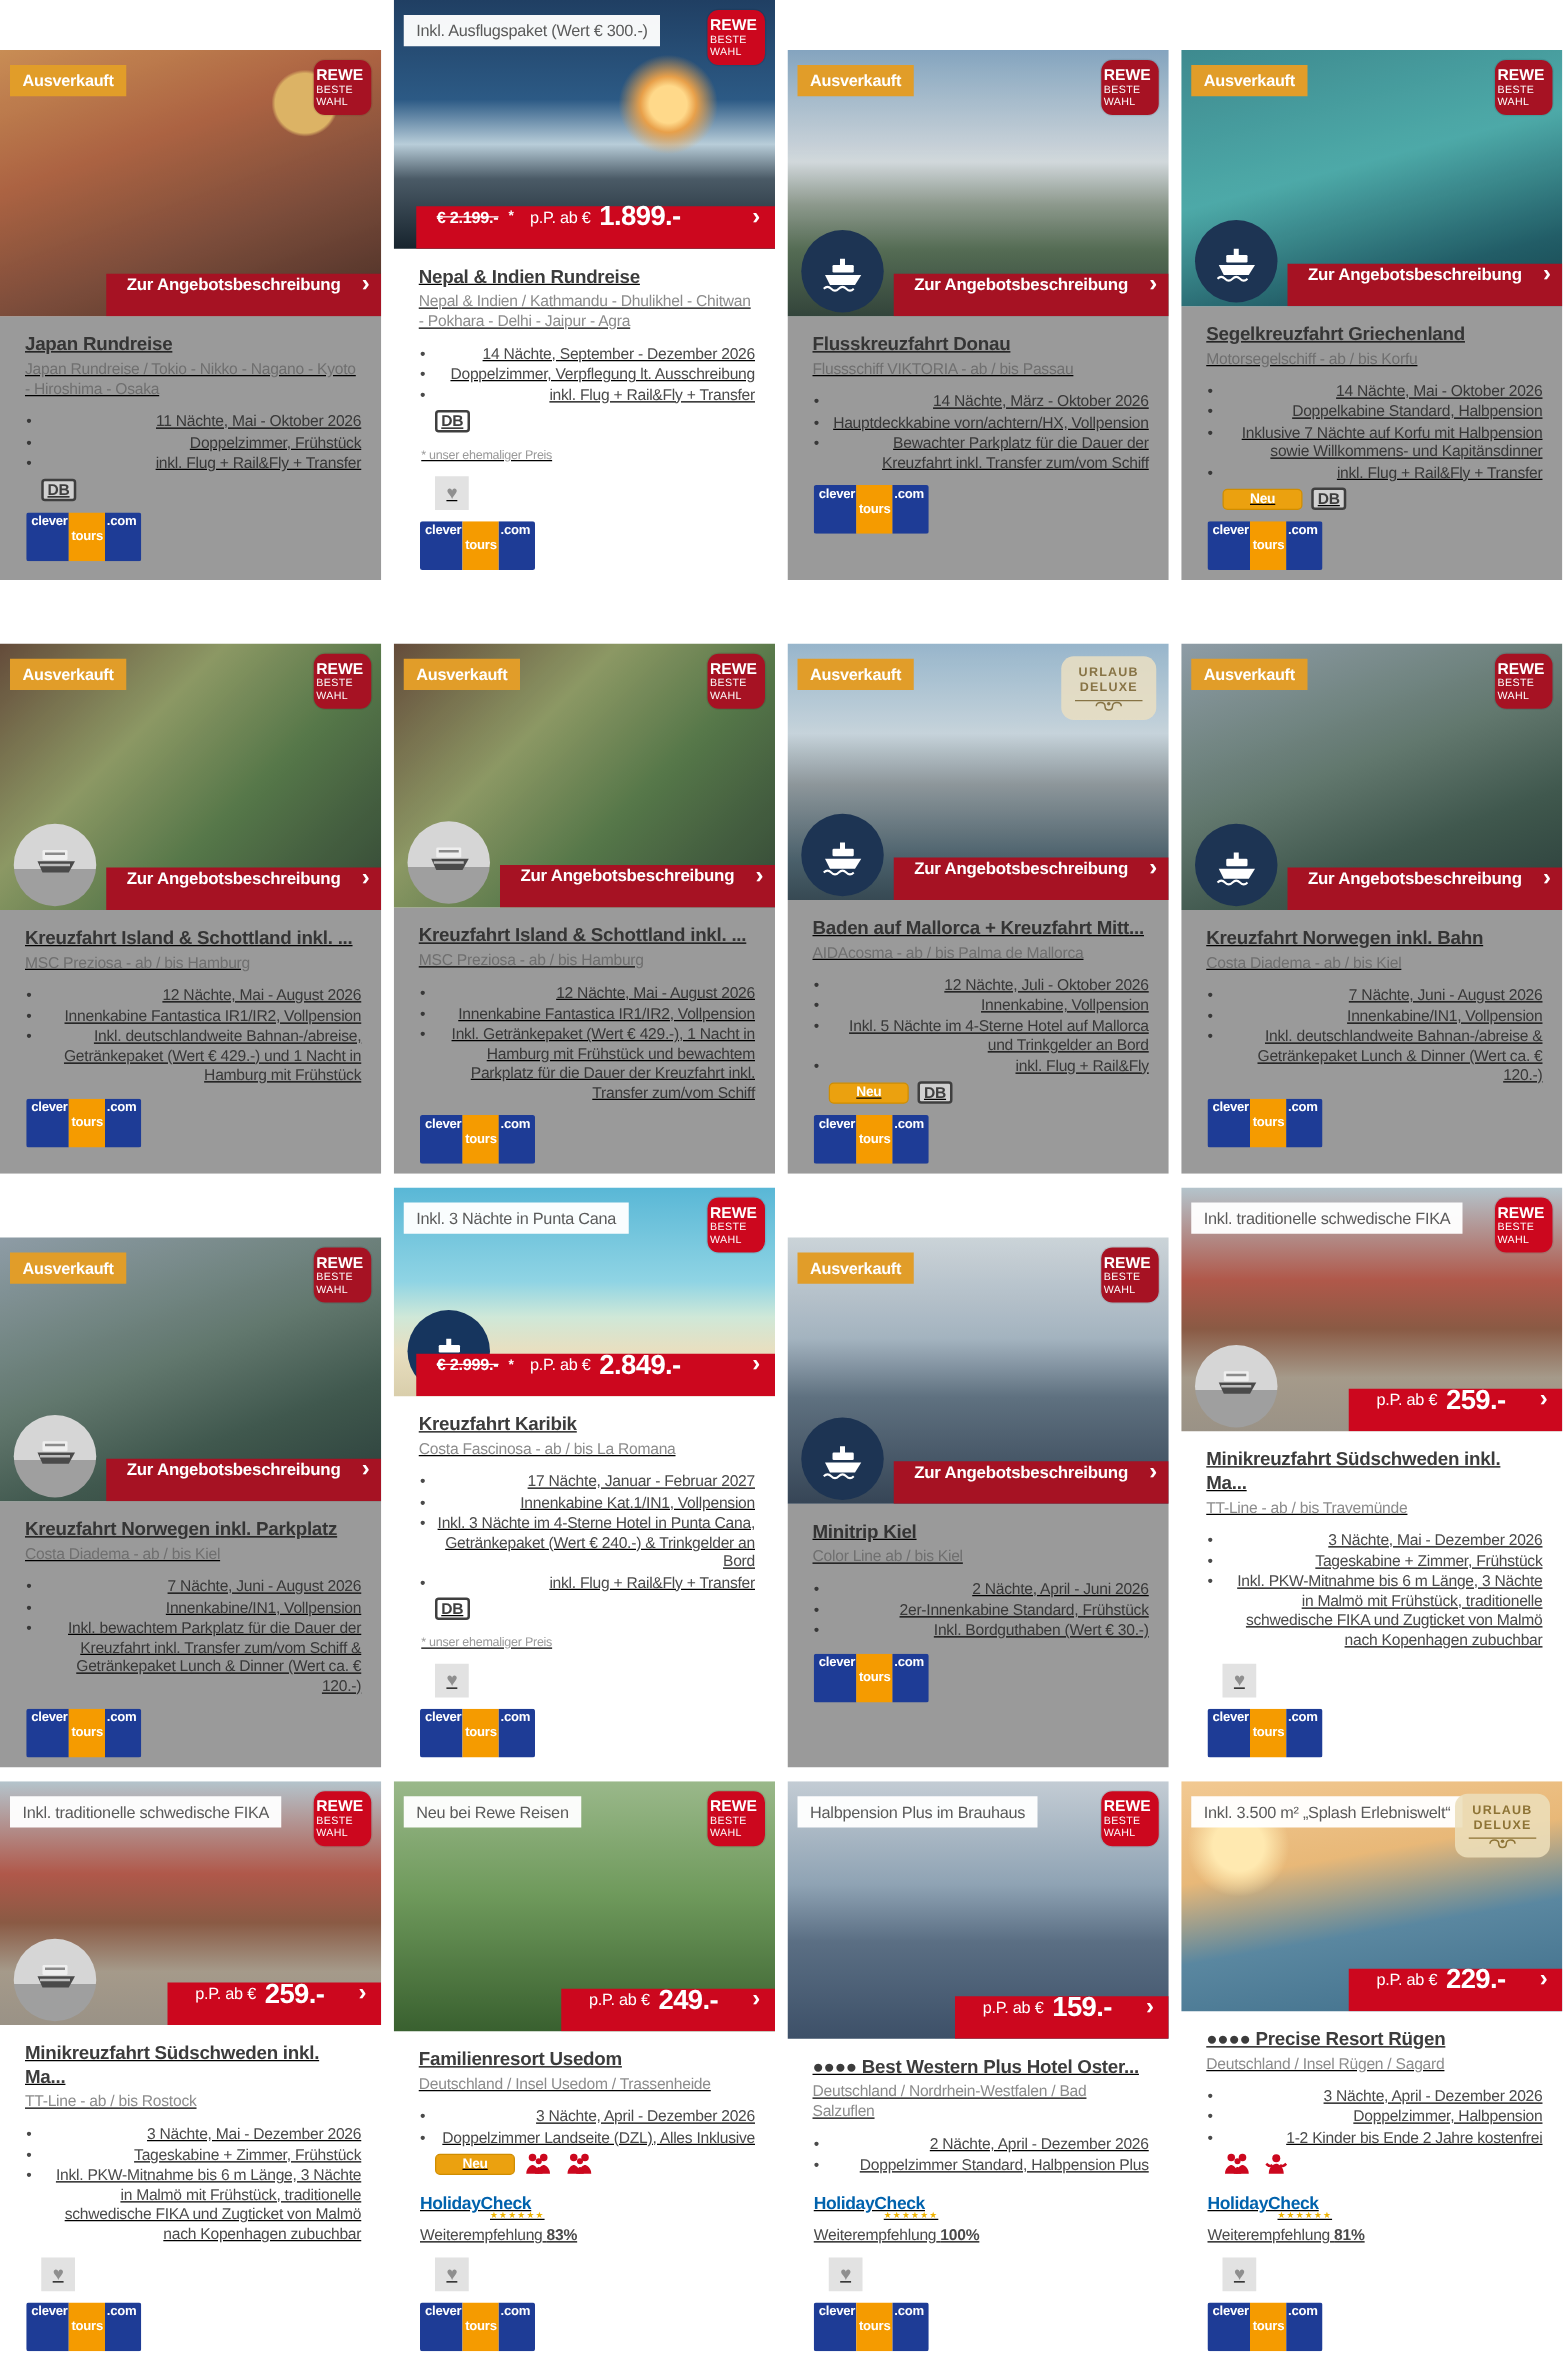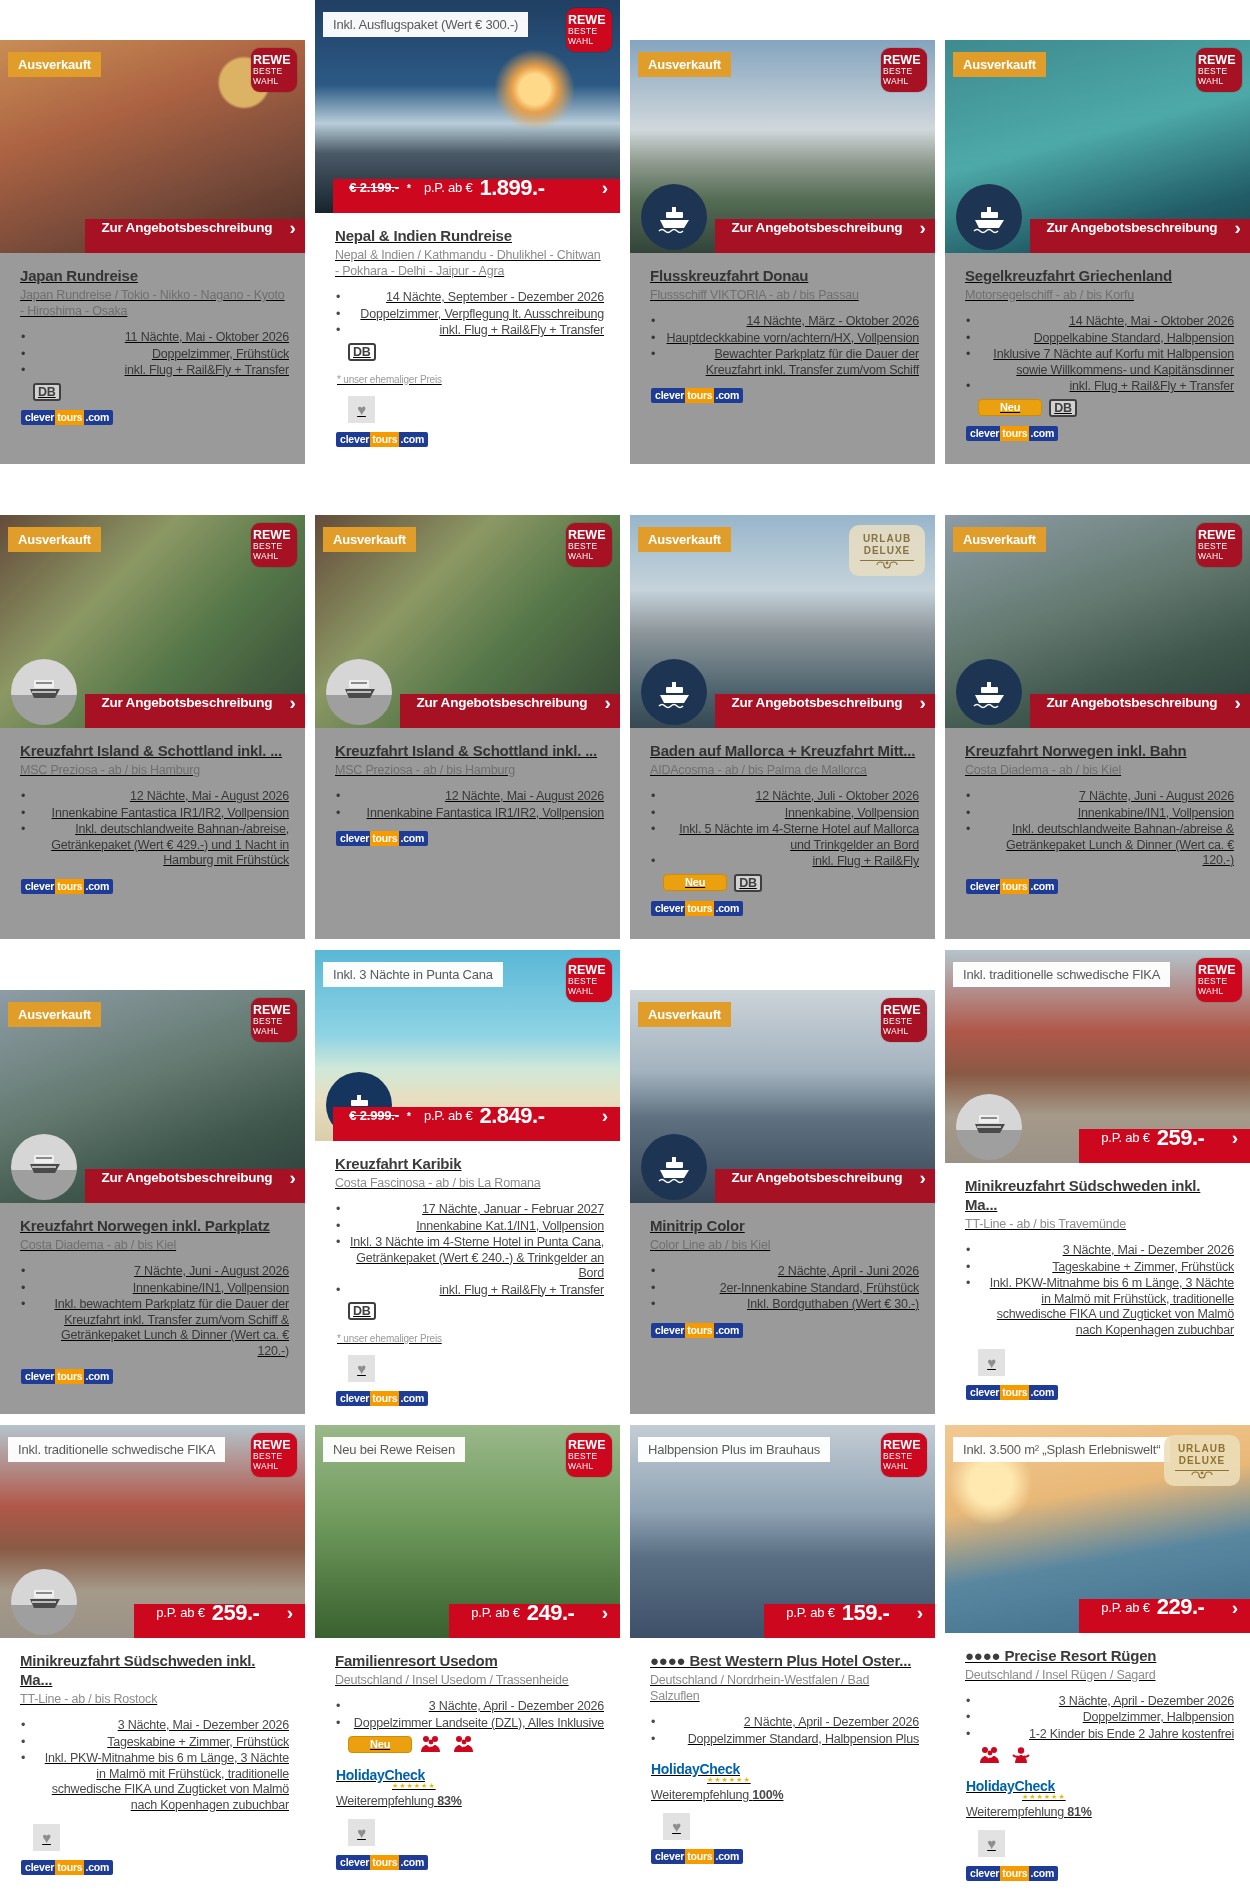--- a/index.html
+++ b/index.html
@@ -100,21 +100,21 @@
 
   .note { margin: 13px 0 0 2px; font-size: 10px; color: #9a9a9a; }
   .heart {
     margin: 11px 0 0 13px; width: 27px; height: 27px; background: #e2e2e2;
     color: #8f8f8f; display: flex; align-items: center; justify-content: center;
     font-size: 15px; cursor: pointer;
   }
 
   .ct-logo { display: inline-flex; margin: 9px 0 0 1px; font-size: 10.5px; font-weight: bold; line-height: 15px; border-radius: 2px; overflow: hidden; }
   .ct-logo .b1 { background: #1e3c96; color: #fff; padding: 0 1px 0 4px; }
-  .ct-logo .or { background: #f59b00; color: #fff; padding: 0 2px; }
+  .ct-logo .or { background: #f59b00; color: #fff; padding: 12px 2px; }
   .ct-logo .b2 { background: #1e3c96; color: #fff; padding: 0 4px 0 1px; }
 </style>
 </head>
 <body>
 
 <main class="grid">
     <article class="card soldout">
       <div class="img img-japan">
         <div class="badge-left soldout-badge">Ausverkauft</div>
         <div class="badge-rewe">
@@ -289,20 +289,21 @@
           </svg>
         </div>
         <div class="cta link">
           <span class="lbl">Zur Angebotsbeschreibung</span>
           <span class="chev">›</span>
         </div>
       </div>
       <div class="body"><h3 class="title">Kreuzfahrt Island &amp; Schottland inkl. ...</h3><div class="subtitle">MSC Preziosa - ab / bis Hamburg</div><ul class="bullets">
           <li>12 Nächte, Mai - August 2026</li>
           <li>Innenkabine Fantastica IR1/IR2, Vollpension</li>
+          <li>Inkl. Getränkepaket (Wert € 429.-), 1 Nacht in Hamburg mit Frühstück und bewachtem Parkplatz für die Dauer der Kreuzfahrt inkl. Transfer zum/vom Schiff</li>
         </ul><div class="ct-logo">
           <span class="b1">clever</span>
           <span class="or">tours</span>
           <span class="b2">.com</span>
         </div></div>
     </article>
     <article class="card soldout">
       <div class="img img-mallorca">
         <div class="badge-left soldout-badge">Ausverkauft</div>
         <div class="badge-deluxe">
@@ -465,21 +466,21 @@
               <path d="M6 23 h29 l-5 8 H10 z"></path>
               <path d="M5 34 q3 -3 6 0 q3 3 6 0 q3 -3 6 0 q3 3 6 0" stroke="#ffffff" stroke-width="1.6" fill="none"></path>
             </g>
           </svg>
         </div>
         <div class="cta link">
           <span class="lbl">Zur Angebotsbeschreibung</span>
           <span class="chev">›</span>
         </div>
       </div>
-      <div class="body"><h3 class="title">Minitrip Color</h3><div class="subtitle">Color Line ab / bis Kiel</div><ul class="bullets">
+      <div class="body"><h3 class="title">Minitrip Kiel</h3><div class="subtitle">Color Line ab / bis Kiel</div><ul class="bullets">
           <li>2 Nächte, April - Juni 2026</li>
           <li>2er-Innenkabine Standard, Frühstück</li>
           <li>Inkl. Bordguthaben (Wert € 30.-)</li>
         </ul><div class="ct-logo">
           <span class="b1">clever</span>
           <span class="or">tours</span>
           <span class="b2">.com</span>
         </div></div>
     </article>
     <article class="card">

